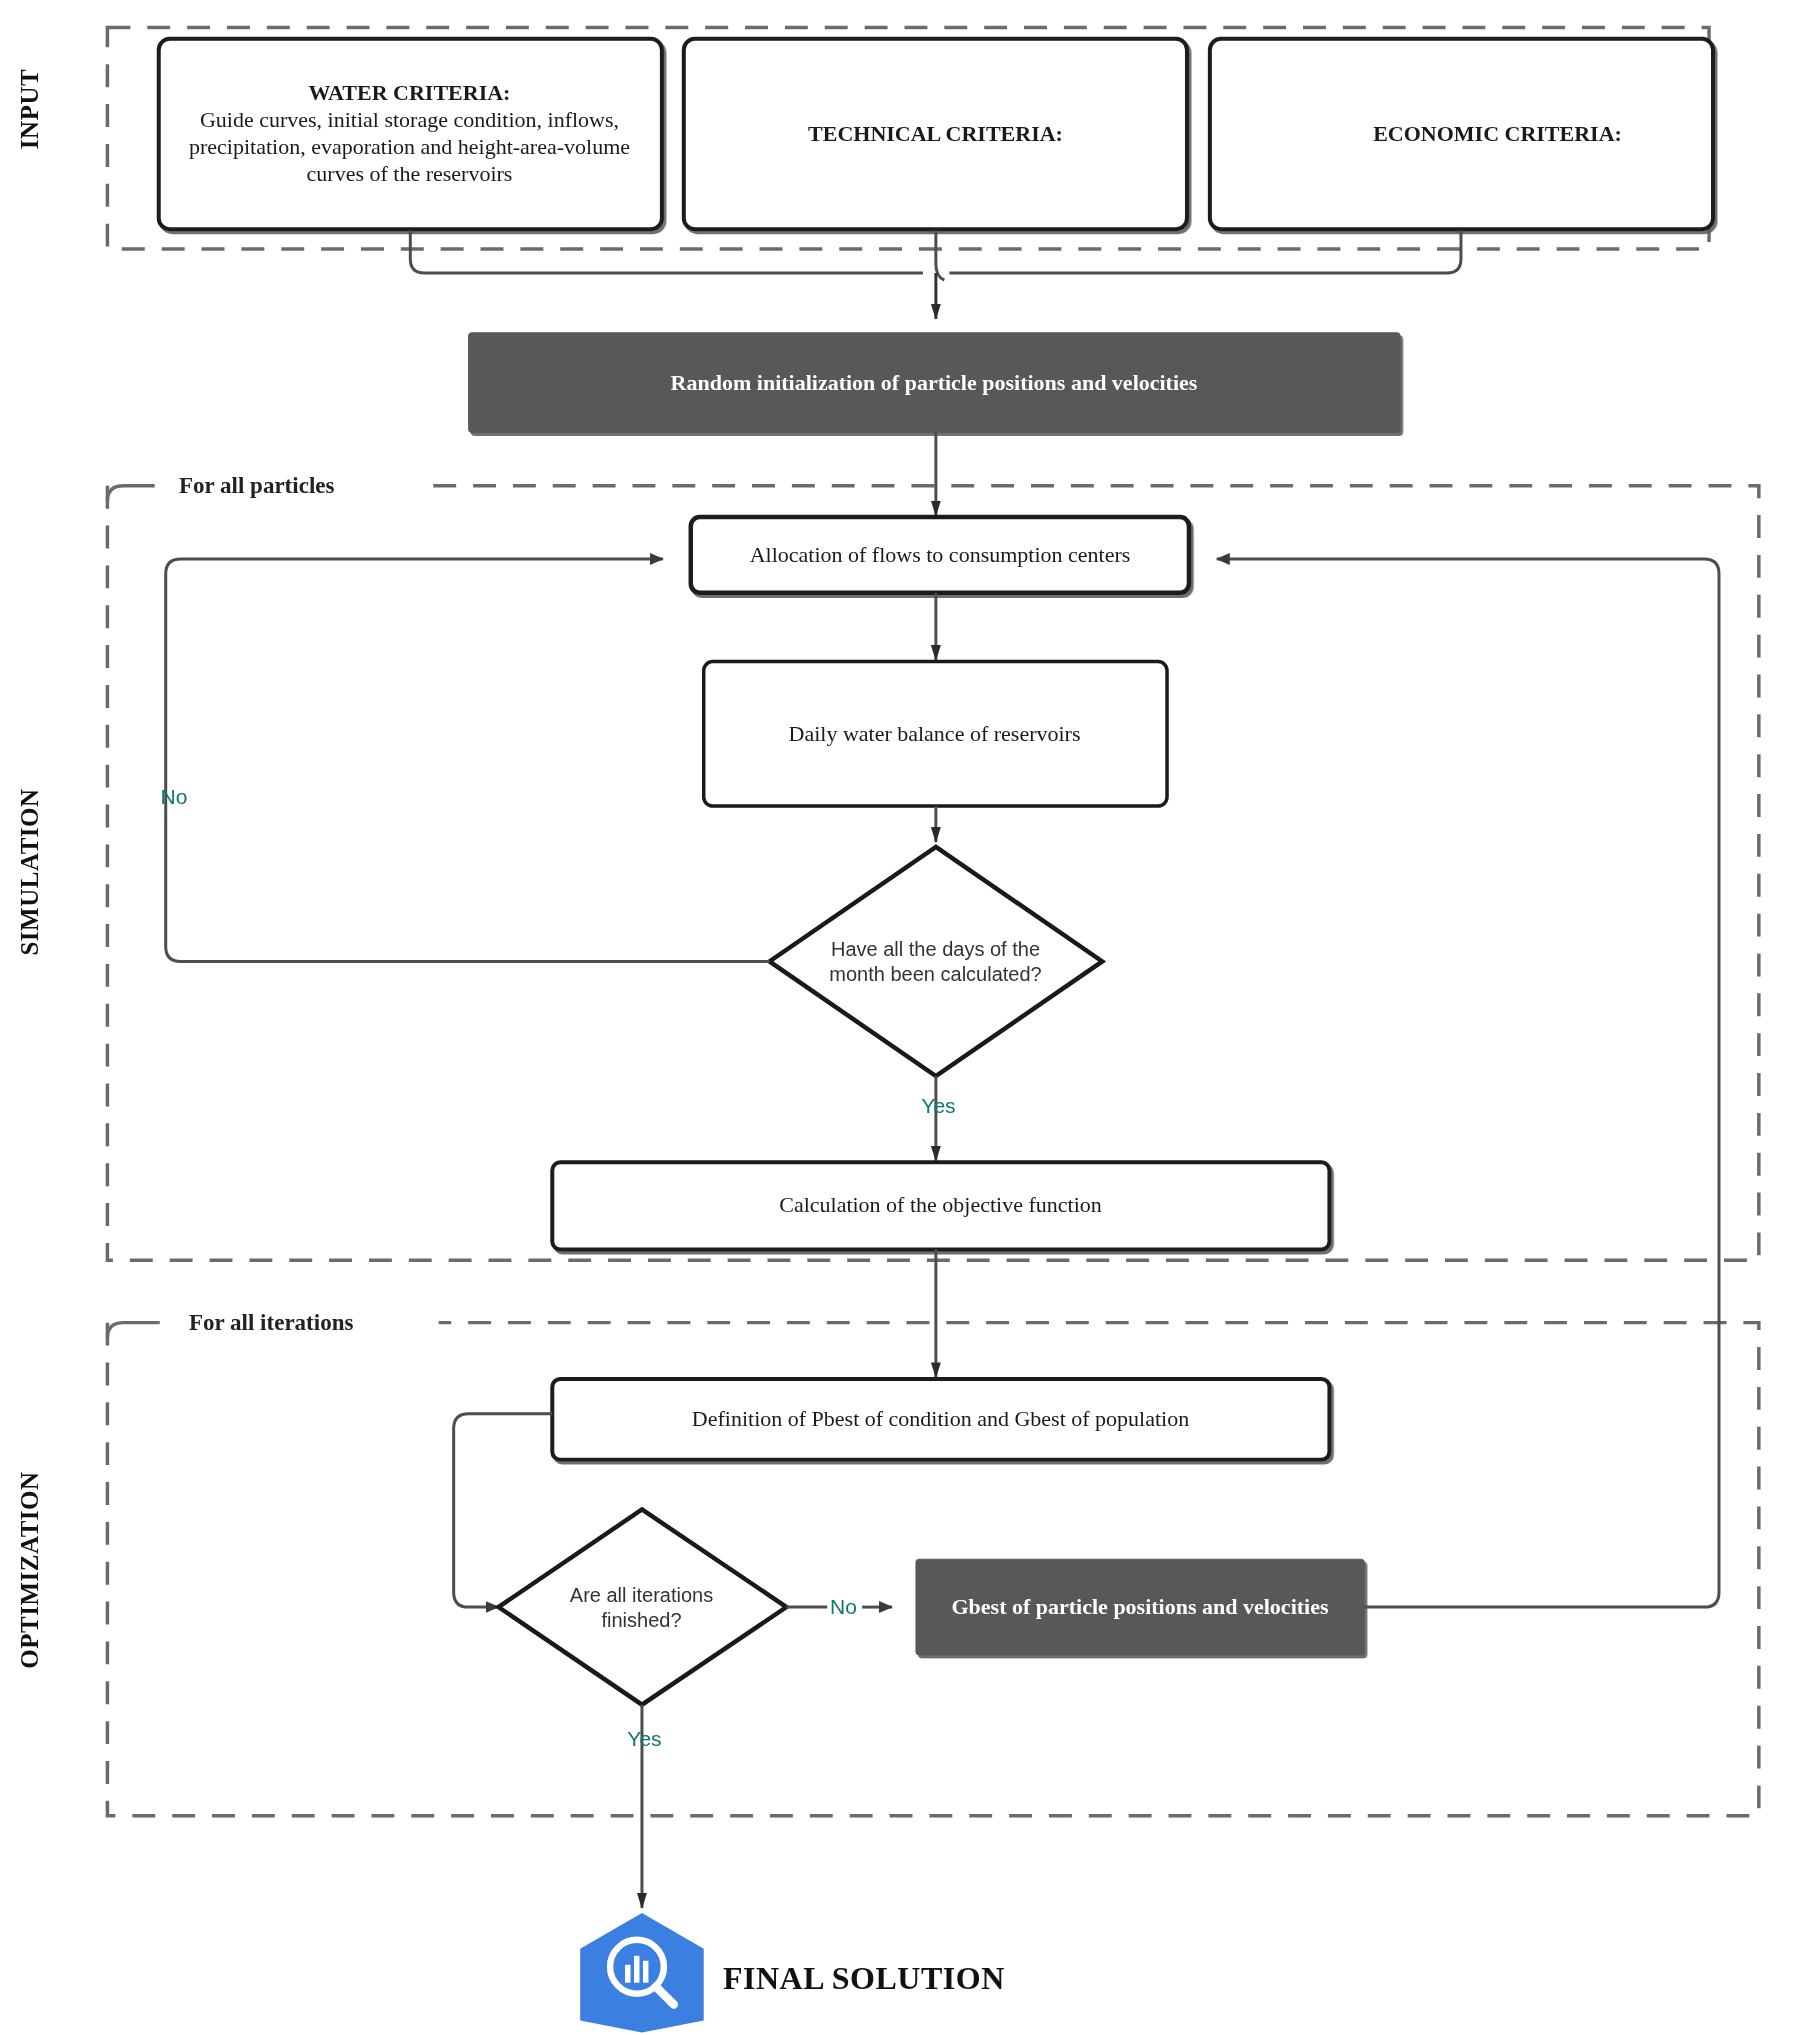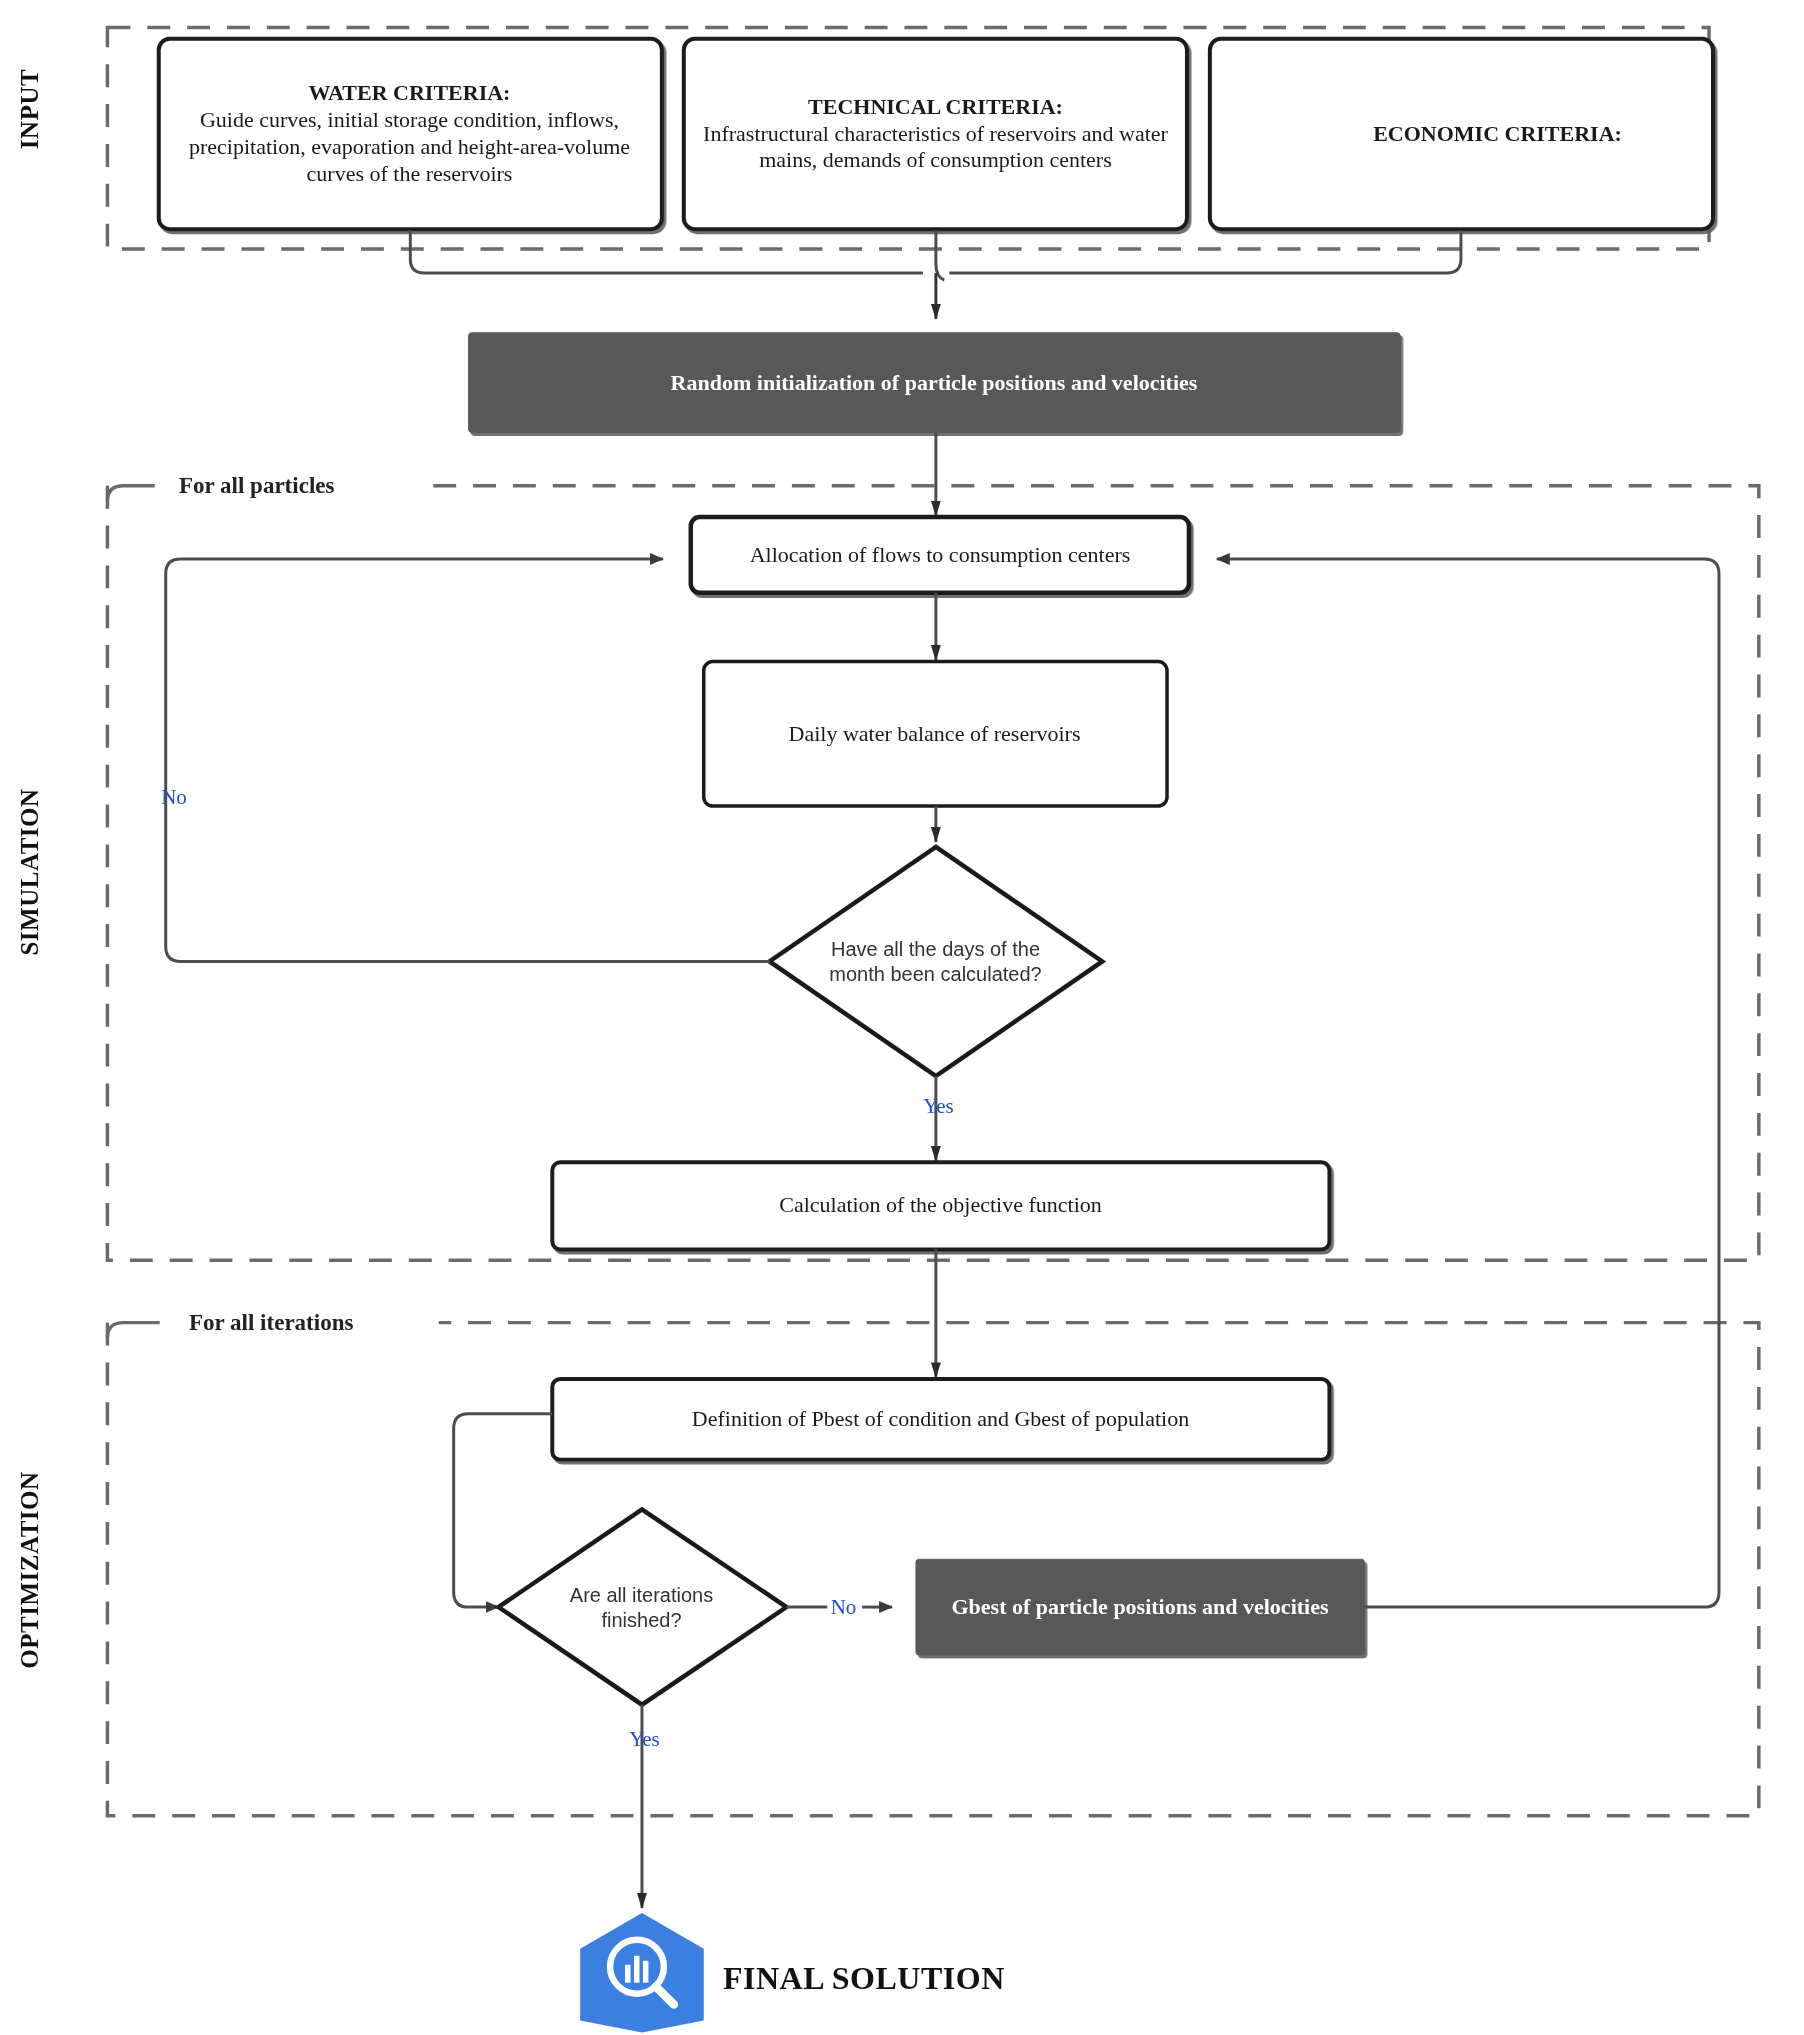--- a/index.html
+++ b/index.html
@@ -6,21 +6,21 @@
   body{font-family:"Liberation Serif",serif;}
   #stage{position:relative;width:1805px;height:2035px;background:#fff;overflow:hidden;}
   svg#canvas{position:absolute;left:0;top:0;width:1805px;height:2035px;}
 
   
   .node{position:absolute;display:flex;align-items:center;justify-content:center;text-align:center;box-sizing:border-box;}
 
   .boxtext{font-family:"Liberation Serif",serif;font-size:22px;color:#1a1a1a;line-height:1.22;}
   .darktext{font-family:"Liberation Serif",serif;font-size:22px;color:#ffffff;font-weight:bold;line-height:1.25;}
   .diatext{font-family:"Liberation Sans",sans-serif;font-size:20px;color:#333;line-height:1.25;}
-  .edgelabel{font-family:Liberation Serif, serif;font-size:21px;color:#1d4ed8;}
+  .edgelabel{font-family:Liberation Sans, sans-serif;font-size:21px;color:#0f766e;}
   .framelabel{font-family:"Liberation Serif",serif;font-size:23px;font-weight:bold;color:#222;}
   .sidelabel{font-family:"Liberation Serif",serif;font-size:25px;font-weight:bold;color:#111;letter-spacing:0.5px;white-space:nowrap;}
   .finaltext{font-family:"Liberation Serif",serif;font-size:32px;font-weight:bold;color:#111;letter-spacing:0.5px;white-space:nowrap;}
   .crit-title{font-weight:bold;}
 </style>
 </head>
 <body>
 
 <div id="stage">
 
@@ -163,21 +163,20 @@
     <span class="framelabel">For all iterations</span>
   </div>
 
   <div class="node" style="left:164px;top:43px;width:491px;height:182px;flex-direction:column;padding:5px 12px;">
     <div class="boxtext crit-title">WATER CRITERIA:</div>
     <div class="boxtext">Guide curves, initial storage condition, inflows, precipitation, evaporation and height-area-volume curves of the reservoirs</div>
   </div>
 
   <div class="node" style="left:690px;top:43px;width:491px;height:182px;flex-direction:column;padding:5px 12px;">
     <div class="boxtext crit-title">TECHNICAL CRITERIA:</div>
-    <div class="boxtext">Infrastructural characteristics of reservoirs and water mains, demands of consumption centers</div>
   </div>
 
   <div class="node" style="left:1252px;top:43px;width:491px;height:182px;flex-direction:column;padding:5px 12px;">
     <div class="boxtext crit-title">ECONOMIC CRITERIA:</div>
   </div>
 
   <div class="node" style="left:468px;top:333px;width:932px;height:100px;padding:0 20px;">
     <span class="darktext">Random initialization of particle positions and velocities</span>
   </div>
 

